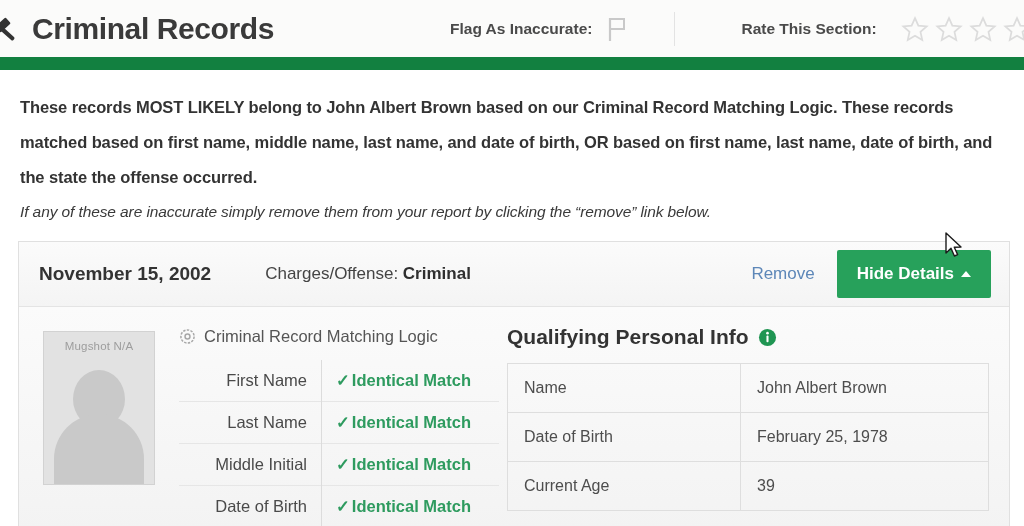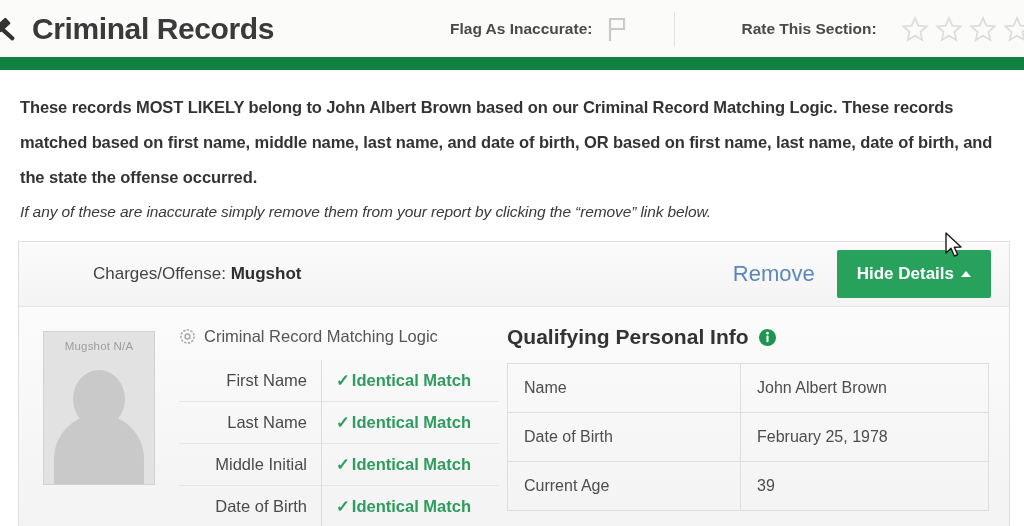--- a/index.html
+++ b/index.html
@@ -140,21 +140,21 @@
   }
   .rec-charge b { font-weight: 700; color:#2f2f2f; }
   .rec-actions {
     margin-left: auto;
     display: flex;
     align-items: center;
     gap: 22px;
     padding-right: 18px;
   }
   .remove-link {
-    font-size: 22px;
+    font-size: 17px;
     color: #5d87b8;
     text-decoration: none;
     cursor: pointer;
     white-space: nowrap;
   }
   .hide-btn {
     background: #27a15b;
     color: #ffffff;
     border: none;
     border-radius: 2px;
@@ -353,23 +353,24 @@
 <div class="rule-gap"></div>
 
 <div class="intro">
   <p>These records MOST LIKELY belong to John Albert Brown based on our Criminal Record Matching Logic. These records matched based on first name, middle name, last name, and date of birth, OR based on first name, last name, date of birth, and the state the offense occurred.</p>
   <p class="note">If any of these are inaccurate simply remove them from your report by clicking the “remove” link below.</p>
 </div>
 
 <div class="card">
 
   <div class="card-header">
+    <div class="rec-date">November 15, 2002</div>
     <div class="rec-charge">
       <span>Charges/Offense:</span>
-      <b>Mugshot</b>
+      <b>Criminal</b>
     </div>
     <div class="rec-actions">
       <a class="remove-link" href="#">Remove</a>
       <button class="hide-btn">
         <span>Hide Details</span>
         <span class="caret-up"></span>
       </button>
     </div>
   </div>
 

